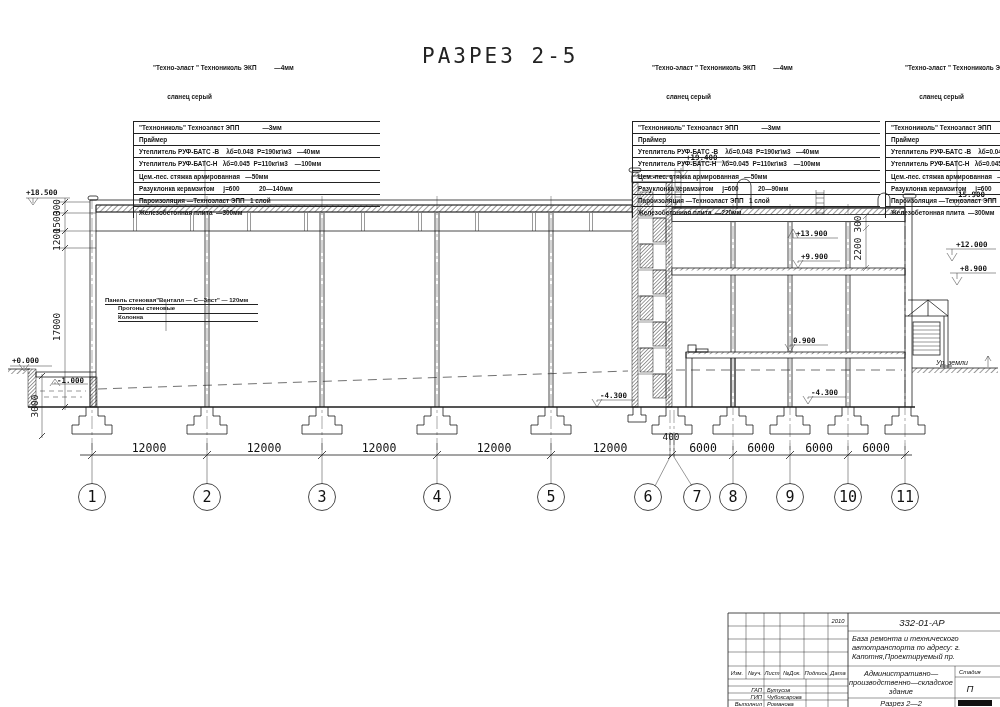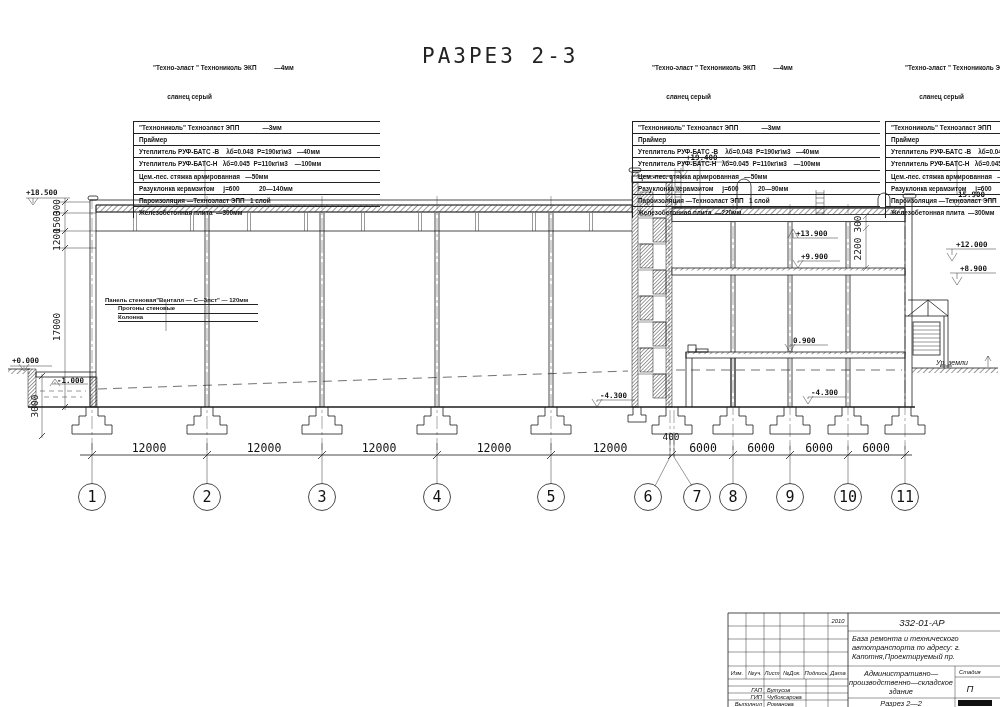--- a/index.html
+++ b/index.html
@@ -353,21 +353,21 @@
     <text class="tbmc" x="901" y="676">Административно—</text>
     <text class="tbmc" x="901" y="685">производственно—складское</text>
     <text class="tbmc" x="901" y="694">здание</text>
     <text class="tbmc" x="901" y="706">Разрез 2—2</text>
     <text class="tb" x="959" y="674">Стадия</text>
     <text class="tbl" x="970" y="692">П</text>
     <rect x="958" y="700" width="34" height="6" fill="#111"></rect>
   </g>
 </svg>
 
-<div class="title">РАЗРЕЗ 2-3</div>
+<div class="title">РАЗРЕЗ 2-5</div>
 
 <div class="spec" style="left:133px;top:44px;">
   <div class="hd">
     <div>"Техно-эласт " Технониколь ЭКП          —4мм</div>
     <div>        сланец серый</div>
   </div>
   <div class="bd">
     <div>"Технониколь" Техноэласт ЭПП             —3мм</div>
     <div>Праймер</div>
     <div>Утеплитель РУФ-БАТС -В    λб=0.048  Р=190кг\м3   —40мм</div>

